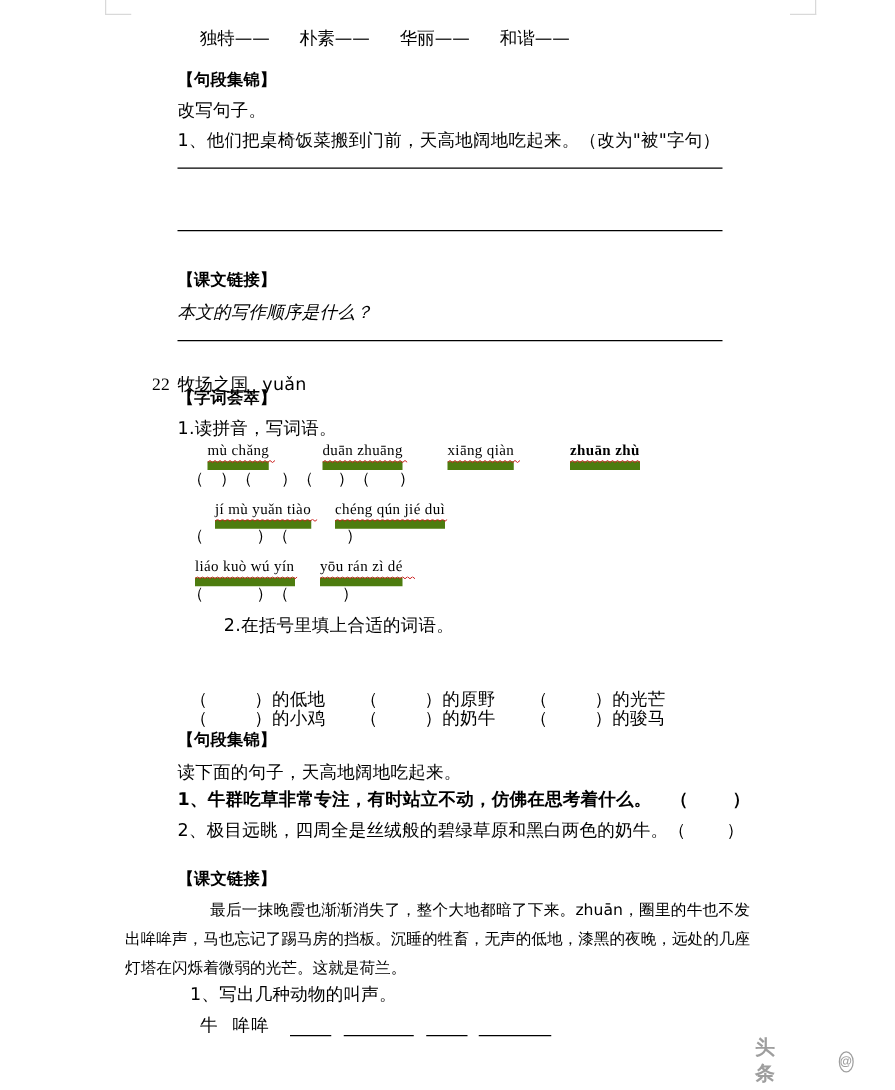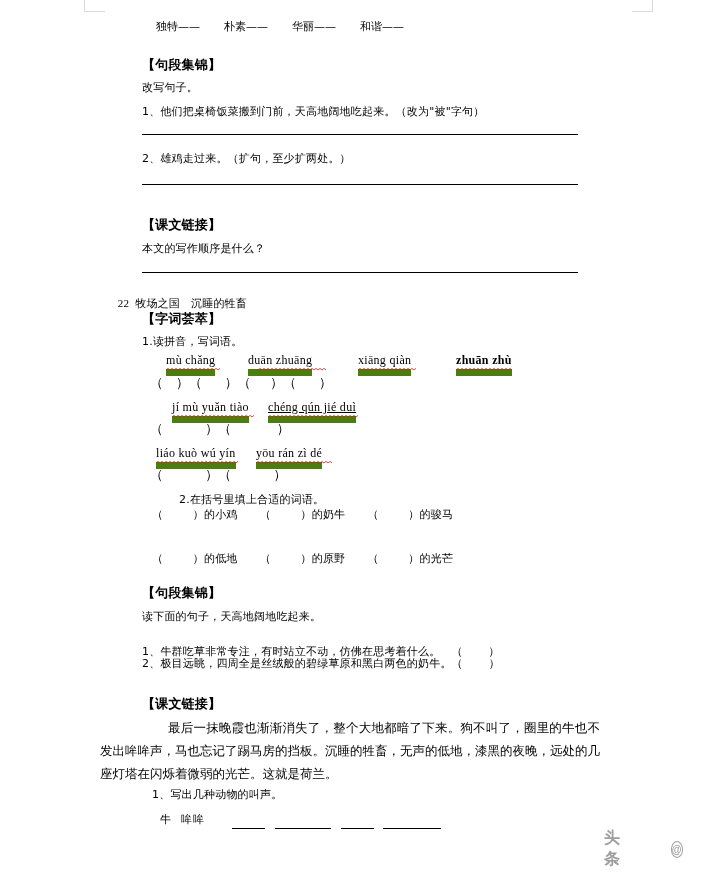--- a/index.html
+++ b/index.html
@@ -28,21 +28,21 @@
     height: 12px;
     border: 1px solid #d9d9d9;
   }
   .corner.tl { left: 84px;  top: -1px; border-top: none; border-right: none; }
   .corner.tr { left: 632px; top: -1px; border-top: none; border-left: none; }
 
   
   .t {
     position: absolute;
     white-space: pre;
-    font-size: 11px;
+    font-size: 14px;
     line-height: 1;
     letter-spacing: 0.2px;
   }
   .sec {
     font-weight: bold;
     font-size: 13px;
   }
   .num-lat {
     font-family: "Liberation Serif", serif;
   }
@@ -128,41 +128,40 @@
   <div class="corner tr"></div>
 
   <div class="t" style="left:142px; top:10px; letter-spacing:0;">
     <span>独特——</span><span style="display:inline-block;width:24px;"></span><span>朴素——</span><span style="display:inline-block;width:24px;"></span><span>华丽——</span><span style="display:inline-block;width:24px;"></span><span>和谐——</span>
   </div>
 
   <div class="t sec" style="left:142px; top:58px;">【句段集锦】</div>
   <div class="t" style="left:142px; top:82px;">改写句子。</div>
   <div class="t" style="left:142px; top:106px;">1、他们把桌椅饭菜搬到门前，天高地阔地吃起来。（改为"被"字句）</div>
   <div class="rule" style="left:142px; top:134px; width:436px;"></div>
-  <div class="t" style="left:142px; top:153px;">2、雄鸡走过来。（扩句，至少扩两处。）</div>
   <div class="rule" style="left:142px; top:184px; width:436px;"></div>
 
   <div class="t sec" style="left:142px; top:218px;">【课文链接】</div>
-  <div class="t" style="left:142px; top:243px;">本文的写作顺序是什么？</div>
+  <div class="t" style="left:142px; top:243px;font-style:italic;">本文的写作顺序是什么？</div>
   <div class="rule" style="left:142px; top:272px; width:436px;"></div>
 
   <div class="t" style="left:103px; top:287px;">
-    <span class="num-lat">22</span><span style="display:inline-block;width:6px;"></span><span>牧场之国</span><span style="display:inline-block;width:11px;"></span><span>沉睡的牲畜</span>
+    <span class="num-lat">22</span><span style="display:inline-block;width:6px;"></span><span>牧场之国</span><span style="display:inline-block;width:11px;"></span><span>yuǎn</span>
   </div>
 
   <div class="t sec" style="left:142px; top:312px;">【字词荟萃】</div>
   <div class="t" style="left:142px; top:336px;">1.读拼音，写词语。</div>
 
   <div class="py" style="left:166px; top:353px;">mù chǎng</div>
   <div class="squiggle" style="left:166px; top:368px; width:54px;">
     <svg width="54" height="3" viewBox="0 0 54 3">
         <path d="M0 2 L2 0.4 L4 2 L6 0.4 L8 2 L10 0.4 L12 2 L14 0.4 L16 2 L18 0.4 L20 2 L22 0.4 L24 2 L26 0.4 L28 2 L30 0.4 L32 2 L34 0.4 L36 2 L38 0.4 L40 2 L42 0.4 L44 2 L46 0.4 L48 2 L50 0.4 L52 2 L54 0.4" fill="none" stroke="#cc2222" stroke-width="0.8"></path>
       </svg>
   </div>
-  <div class="py" style="left:248px; top:353px;">duān zhuāng</div>
+  <div class="py" style="left:258px; top:353px;">duān zhuāng</div>
   <div class="squiggle" style="left:258px; top:368px; width:68px;">
     <svg width="68" height="3" viewBox="0 0 68 3">
         <path d="M0 2 L2 0.4 L4 2 L6 0.4 L8 2 L10 0.4 L12 2 L14 0.4 L16 2 L18 0.4 L20 2 L22 0.4 L24 2 L26 0.4 L28 2 L30 0.4 L32 2 L34 0.4 L36 2 L38 0.4 L40 2 L42 0.4 L44 2 L46 0.4 L48 2 L50 0.4 L52 2 L54 0.4 L56 2 L58 0.4 L60 2 L62 0.4 L64 2 L66 0.4 L68 2" fill="none" stroke="#cc2222" stroke-width="0.8"></path>
       </svg>
   </div>
   <div class="py" style="left:358px; top:353px;">xiāng qiàn</div>
   <div class="squiggle" style="left:358px; top:368px; width:58px;">
     <svg width="58" height="3" viewBox="0 0 58 3">
         <path d="M0 2 L2 0.4 L4 2 L6 0.4 L8 2 L10 0.4 L12 2 L14 0.4 L16 2 L18 0.4 L20 2 L22 0.4 L24 2 L26 0.4 L28 2 L30 0.4 L32 2 L34 0.4 L36 2 L38 0.4 L40 2 L42 0.4 L44 2 L46 0.4 L48 2 L50 0.4 L52 2 L54 0.4 L56 2 L58 0.4" fill="none" stroke="#cc2222" stroke-width="0.8"></path>
       </svg>
@@ -174,21 +173,21 @@
       </svg>
   </div>
   <div class="paren-row" style="left:150px; top:374px;">（    ）（       ）（      ）（       ）</div>
 
   <div class="py" style="left:172px; top:400px;">jí mù yuǎn tiào</div>
   <div class="squiggle" style="left:172px; top:415px; width:82px;">
     <svg width="82" height="3" viewBox="0 0 82 3">
         <path d="M0 2 L2 0.4 L4 2 L6 0.4 L8 2 L10 0.4 L12 2 L14 0.4 L16 2 L18 0.4 L20 2 L22 0.4 L24 2 L26 0.4 L28 2 L30 0.4 L32 2 L34 0.4 L36 2 L38 0.4 L40 2 L42 0.4 L44 2 L46 0.4 L48 2 L50 0.4 L52 2 L54 0.4 L56 2 L58 0.4 L60 2 L62 0.4 L64 2 L66 0.4 L68 2 L70 0.4 L72 2 L74 0.4 L76 2 L78 0.4 L80 2 L82 0.4" fill="none" stroke="#cc2222" stroke-width="0.8"></path>
       </svg>
   </div>
-  <div class="py" style="left:268px; top:400px;text-decoration:underline;">chéng qún jié duì</div>
+  <div class="py" style="left:268px; top:400px;">chéng qún jié duì</div>
   <div class="squiggle" style="left:268px; top:415px; width:90px;">
     <svg width="90" height="3" viewBox="0 0 90 3">
         <path d="M0 2 L2 0.4 L4 2 L6 0.4 L8 2 L10 0.4 L12 2 L14 0.4 L16 2 L18 0.4 L20 2 L22 0.4 L24 2 L26 0.4 L28 2 L30 0.4 L32 2 L34 0.4 L36 2 L38 0.4 L40 2 L42 0.4 L44 2 L46 0.4 L48 2 L50 0.4 L52 2 L54 0.4 L56 2 L58 0.4 L60 2 L62 0.4 L64 2 L66 0.4 L68 2 L70 0.4 L72 2 L74 0.4 L76 2 L78 0.4 L80 2 L82 0.4 L84 2 L86 0.4 L88 2 L90 0.4" fill="none" stroke="#cc2222" stroke-width="0.8"></path>
       </svg>
   </div>
   <div class="paren-row" style="left:150px; top:420px;">（             ）（              ）</div>
 
   <div class="py" style="left:156px; top:446px;">liáo kuò wú yín</div>
   <div class="squiggle" style="left:156px; top:461px; width:82px;">
     <svg width="82" height="3" viewBox="0 0 82 3">
@@ -198,29 +197,29 @@
   <div class="py" style="left:256px; top:446px;">yōu rán zì dé</div>
   <div class="squiggle" style="left:256px; top:461px; width:76px;">
     <svg width="76" height="3" viewBox="0 0 76 3">
         <path d="M0 2 L2 0.4 L4 2 L6 0.4 L8 2 L10 0.4 L12 2 L14 0.4 L16 2 L18 0.4 L20 2 L22 0.4 L24 2 L26 0.4 L28 2 L30 0.4 L32 2 L34 0.4 L36 2 L38 0.4 L40 2 L42 0.4 L44 2 L46 0.4 L48 2 L50 0.4 L52 2 L54 0.4 L56 2 L58 0.4 L60 2 L62 0.4 L64 2 L66 0.4 L68 2 L70 0.4 L72 2 L74 0.4 L76 2" fill="none" stroke="#cc2222" stroke-width="0.8"></path>
       </svg>
   </div>
   <div class="paren-row" style="left:150px; top:466px;">（             ）（             ）</div>
 
   <div class="t" style="left:142px; top:494px;margin-left:37px;">2.在括号里填上合适的词语。</div>
   <div class="t" style="left:152px; top:525px;margin-top:28px;">（        ）的低地      （        ）的原野      （        ）的光芒</div>
-  <div class="t" style="left:152px; top:509px;">（        ）的小鸡      （        ）的奶牛      （        ）的骏马</div>
+  <div class="t" style="left:152px; top:568px;">（        ）的小鸡      （        ）的奶牛      （        ）的骏马</div>
 
   <div class="t sec" style="left:142px; top:586px;">【句段集锦】</div>
   <div class="t" style="left:142px; top:611px;">读下面的句子，天高地阔地吃起来。</div>
-  <div class="t" style="left:142px; top:646px;">1、牛群吃草非常专注，有时站立不动，仿佛在思考着什么。   （       ）</div>
+  <div class="t" style="left:142px; top:633px;font-weight:bold;">1、牛群吃草非常专注，有时站立不动，仿佛在思考着什么。   （       ）</div>
   <div class="t" style="left:142px; top:658px;">2、极目远眺，四周全是丝绒般的碧绿草原和黑白两色的奶牛。（       ）</div>
 
   <div class="t sec" style="left:142px; top:697px;">【课文链接】</div>
-  <div class="para" style="left:100px; top:716px; width:500px; text-indent:68px;">最后一抹晚霞也渐渐消失了，整个大地都暗了下来。狗不叫了，圈里的牛也不发出哞哞声，马也忘记了踢马房的挡板。沉睡的牲畜，无声的低地，漆黑的夜晚，远处的几座灯塔在闪烁着微弱的光芒。这就是荷兰。</div>
+  <div class="para" style="left:100px; top:716px; width:500px; text-indent:68px;">最后一抹晚霞也渐渐消失了，整个大地都暗了下来。zhuān，圈里的牛也不发出哞哞声，马也忘记了踢马房的挡板。沉睡的牲畜，无声的低地，漆黑的夜晚，远处的几座灯塔在闪烁着微弱的光芒。这就是荷兰。</div>
   <div class="t" style="left:152px; top:789px;">1、写出几种动物的叫声。</div>
   <div class="t" style="left:160px; top:814px; letter-spacing:1px;">牛  哞哞</div>
   <div class="blank" style="left:232px; top:828px; width:33px;"></div>
   <div class="blank" style="left:275px; top:828px; width:56px;"></div>
   <div class="blank" style="left:341px; top:828px; width:33px;"></div>
   <div class="blank" style="left:383px; top:828px; width:58px;"></div>
 
   <div class="watermark" style="left:604px; top:828px;gap:48px;">
     <span>头条</span>
     <span class="wm-at">@</span>

